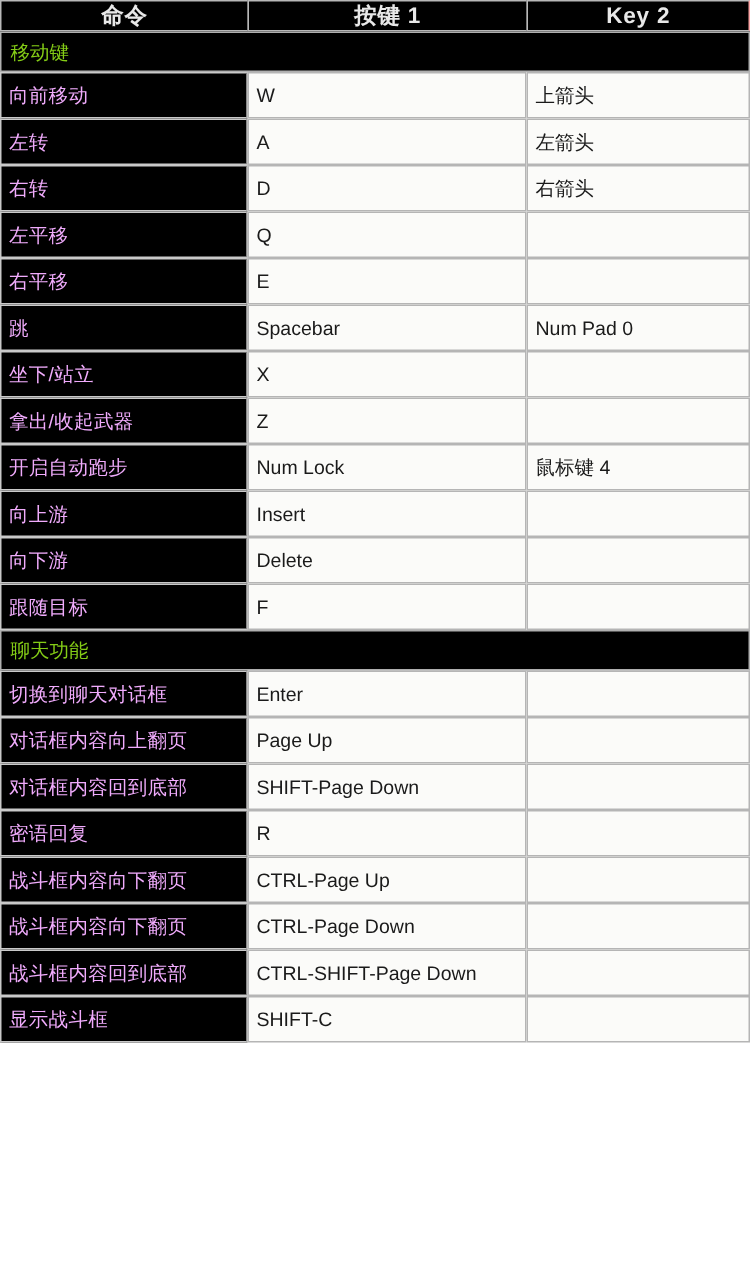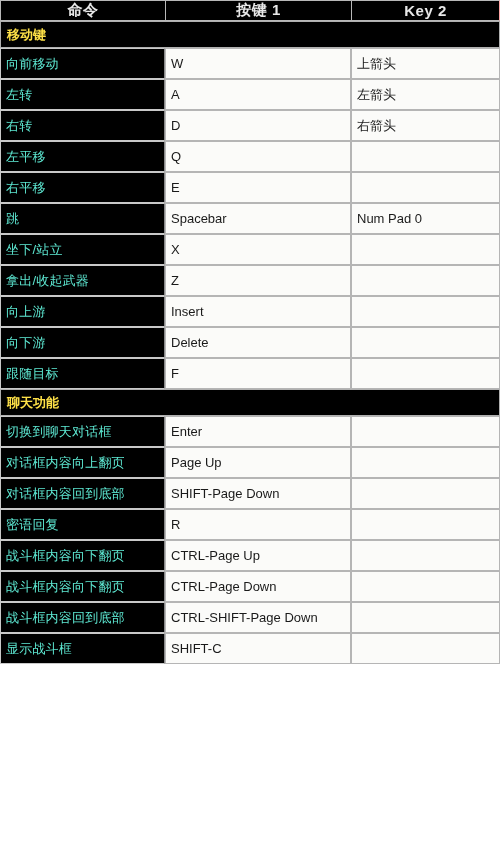--- a/index.html
+++ b/index.html
@@ -40,43 +40,43 @@
     box-sizing: border-box;
     letter-spacing: 0.5px;
   }
   tr.header-row > th:last-child {
     border-right: 1px solid #fca5a5;
   }
 
   
   tr.section-row > td {
     background: #000000;
-    color: #fde047;
+    color: #84cc16;
     font-size: 13px;
-    font-weight: bold;
+    font-weight: normal;
     height: 27px;
     padding: 0 6px;
     text-align: left;
     vertical-align: middle;
     border: 1px solid #b0b0b0;
     box-sizing: border-box;
   }
 
   
   tr.data-row > td {
     height: 31px;
     box-sizing: border-box;
     padding: 0 5px;
     vertical-align: middle;
     font-size: 13px;
   }
 
   td.cmd-cell {
     background: #000000;
-    color: #5eead4;
+    color: #f0abfc;
     border: 1px solid #c9c9c9;
     border-right: 1px solid #8a8a8a;
     font-size: 12.5px;
     letter-spacing: 0.2px;
   }
 
   td.key-cell {
     background: #fbfbf9;
     color: #1a1a1a;
     border: 1px solid #b5b5b5;
@@ -140,20 +140,25 @@
         <td class="cmd-cell">坐下/站立</td>
         <td class="key-cell">X</td>
         <td class="key-cell empty"></td>
       </tr>
       <tr class="data-row">
         <td class="cmd-cell">拿出/收起武器</td>
         <td class="key-cell">Z</td>
         <td class="key-cell empty"></td>
       </tr>
       <tr class="data-row">
+        <td class="cmd-cell">开启自动跑步</td>
+        <td class="key-cell">Num Lock</td>
+        <td class="key-cell">鼠标键 4</td>
+      </tr>
+      <tr class="data-row">
         <td class="cmd-cell">向上游</td>
         <td class="key-cell">Insert</td>
         <td class="key-cell empty"></td>
       </tr>
       <tr class="data-row">
         <td class="cmd-cell">向下游</td>
         <td class="key-cell">Delete</td>
         <td class="key-cell empty"></td>
       </tr>
       <tr class="data-row">

